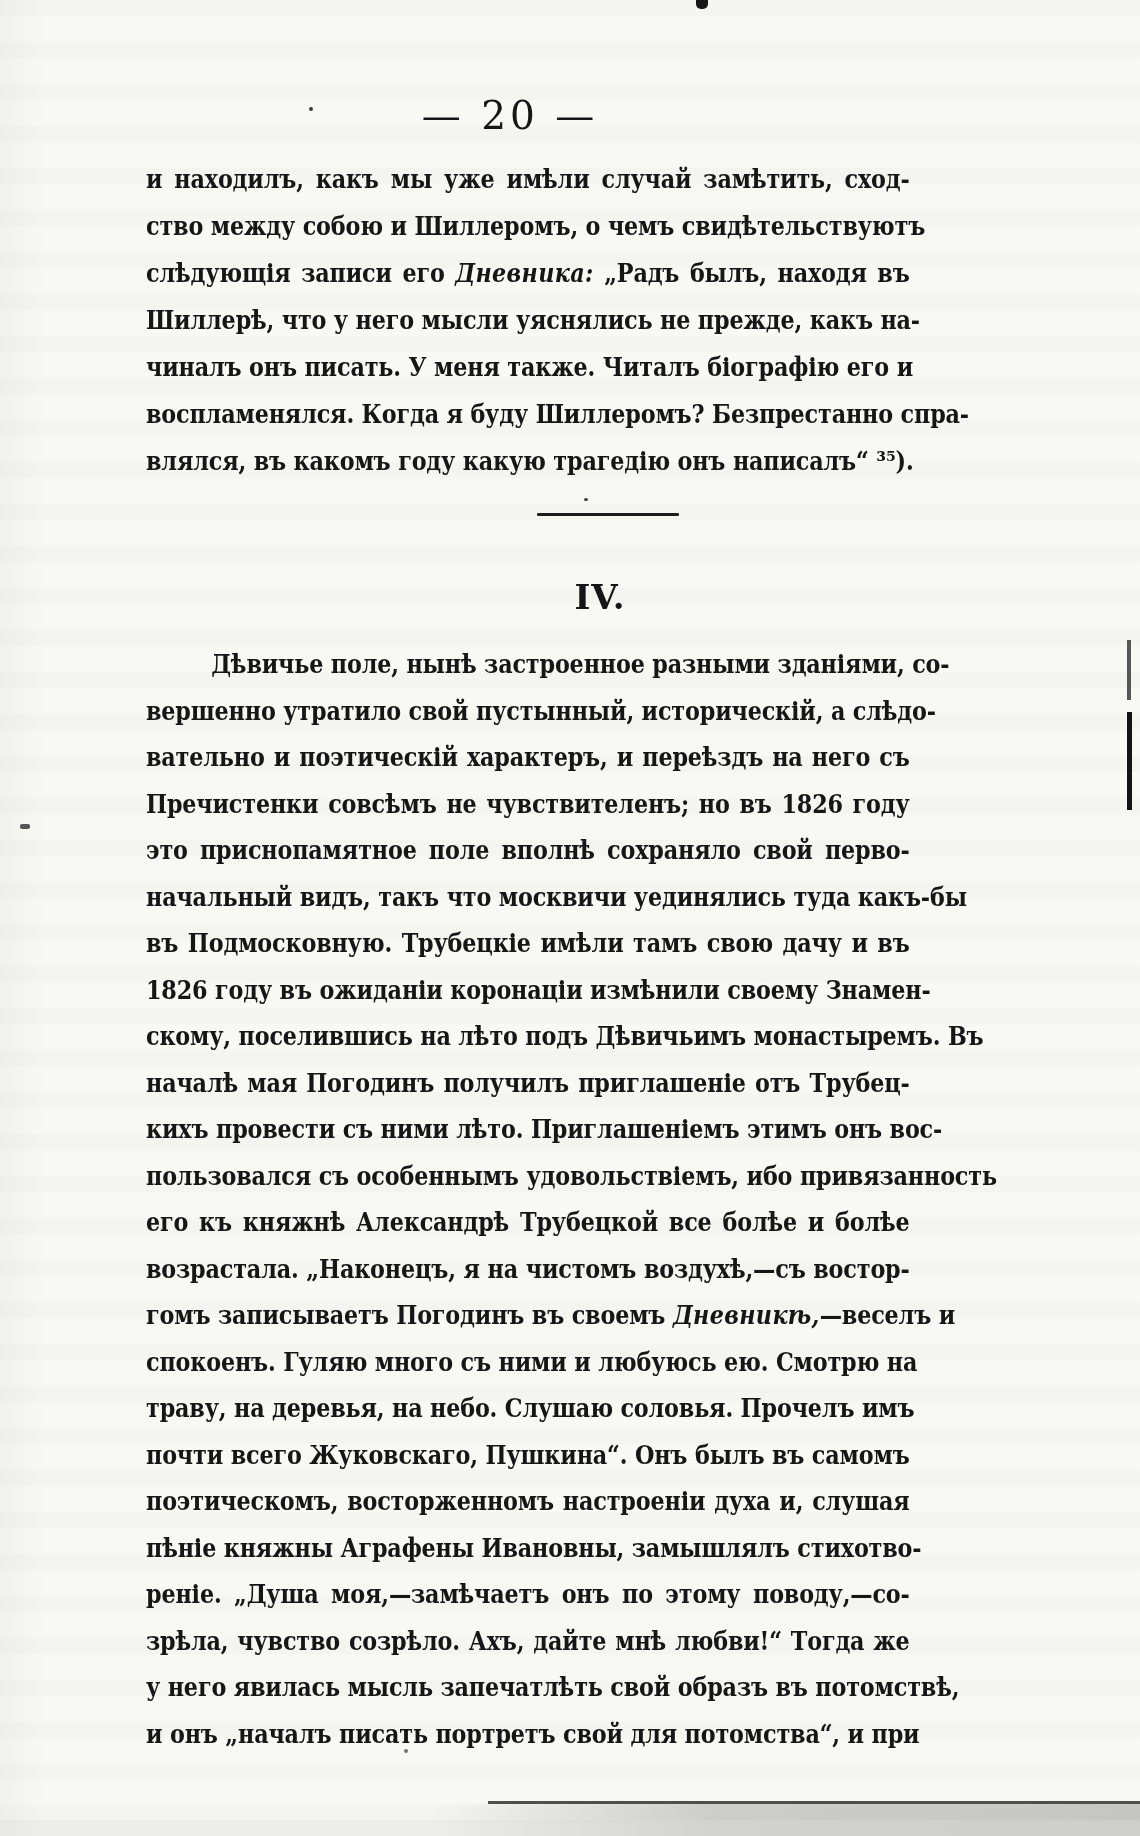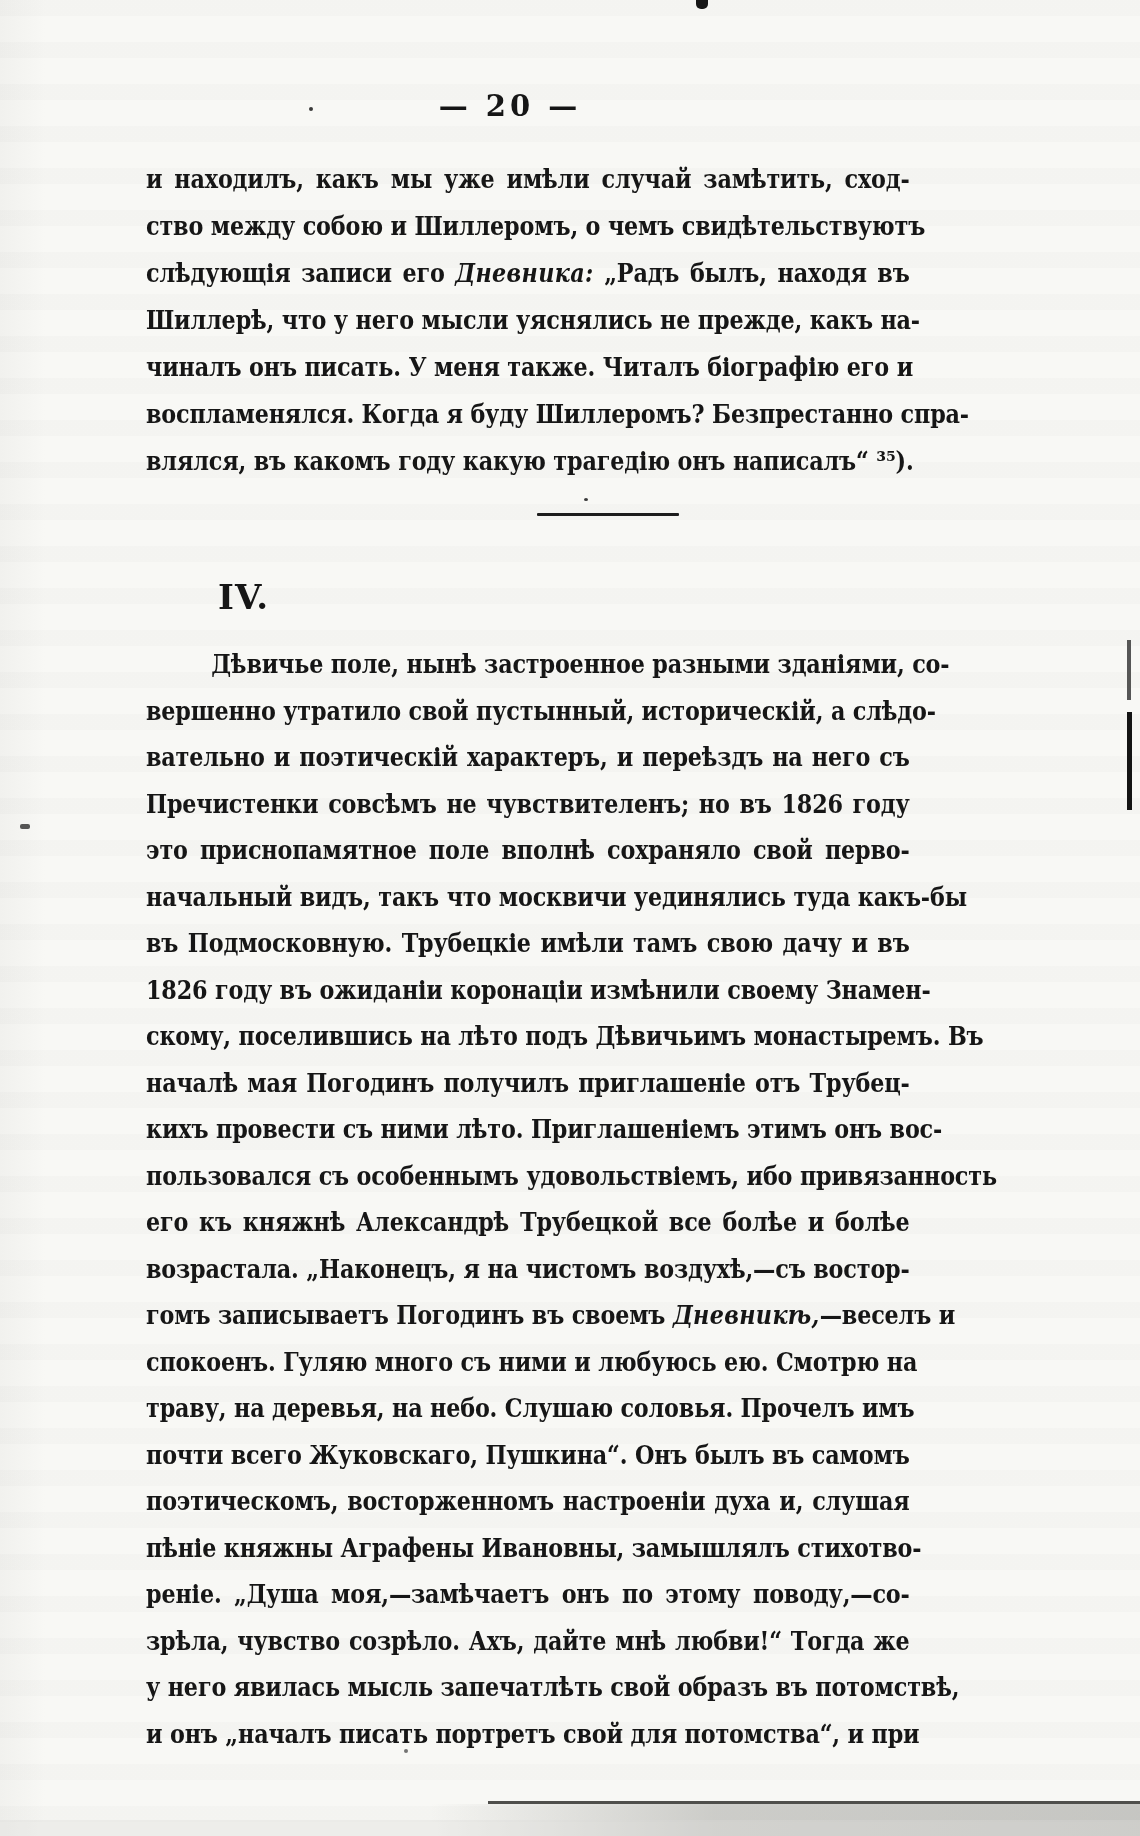--- a/index.html
+++ b/index.html
@@ -17,27 +17,27 @@
     width: 1140px;
     height: 1836px;
     background:
       repeating-linear-gradient(180deg,
         rgba(0,0,0,0.014) 0px, rgba(0,0,0,0.014) 16px,
         rgba(0,0,0,0.0) 16px, rgba(0,0,0,0.0) 42px),
       linear-gradient(90deg, #f1f1ee 0px, #f8f8f5 45px, #f8f8f5 100%);
   }
   .page-number {
     position: absolute;
-    top: 88px;
+    top: 98px;
     left: 146px;
     width: 764px;
     text-align: center;
     transform: translateX(-18px);
-    font-size: 29px;
-    font-weight: 700;
+    font-size: 39px;
+    font-weight: 400;
     letter-spacing: 4px;
     line-height: 36px;
     white-space: pre;
   }
   .paragraph {
     position: absolute;
     left: 146px;
     width: 890px;
     transform: scaleX(0.858);
     transform-origin: 0 0;
@@ -68,21 +68,21 @@
     width: 142px;
     height: 3px;
     background: #1c1c1c;
     border-radius: 1px;
   }
   .section-heading {
     position: absolute;
     top: 576px;
     left: 146px;
     width: 764px;
-    text-align: left;
+    text-align: center;
     transform: translateX(72px);
     font-size: 34px;
     font-weight: 700;
     line-height: 42px;
     letter-spacing: 1px;
   }
   
   .speck { position: absolute; background: #3a3a3a; border-radius: 50%; }
   .speck-a { left: 309px; top: 107px; width: 4px; height: 4px; }
   .speck-b { left: 584px; top: 498px; width: 4px; height: 3px; }

